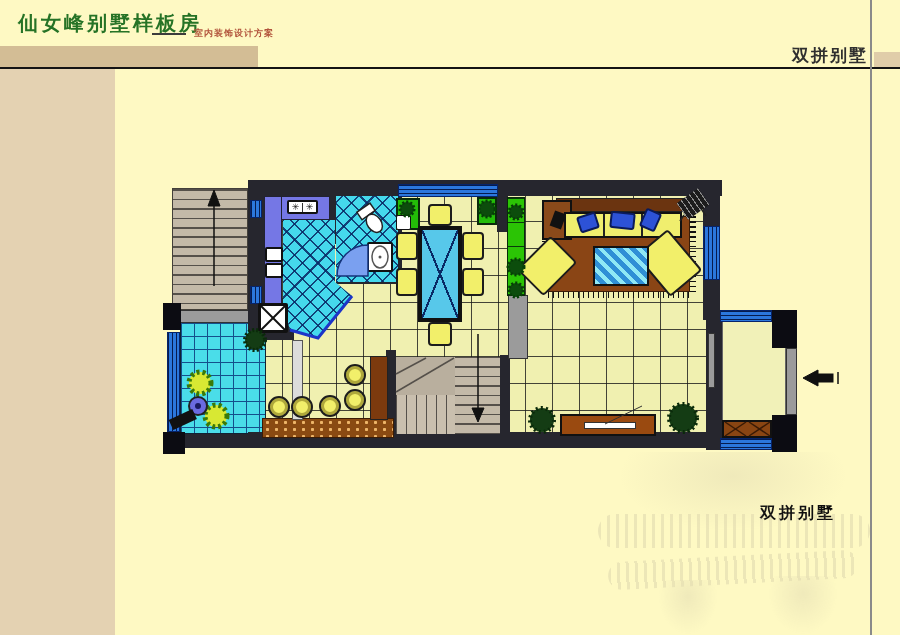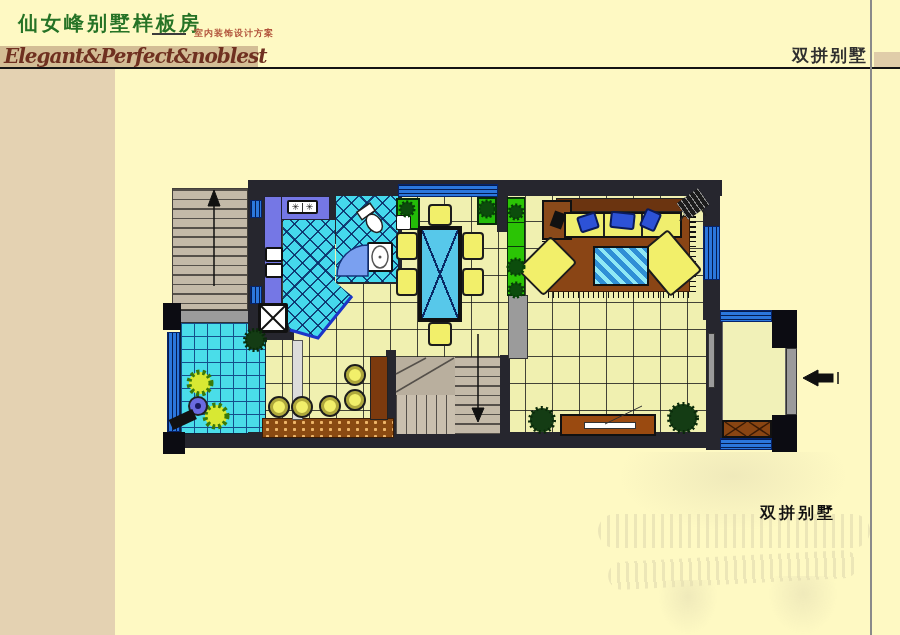--- a/index.html
+++ b/index.html
@@ -81,21 +81,20 @@
 </head>
 <body>
 
 <div class="page">
 
   <div class="abs sidebar"></div>
   <div class="abs script-band"></div>
   <div class="abs title-cn">仙女峰别墅样板房</div>
   <div class="abs dash"></div>
   <div class="abs subtitle-cn">室内装饰设计方案</div>
-  <div class="abs tagline">Elegant&amp;Perfect&amp;noblest</div>
   <div class="abs hline"></div>
   <div class="abs proj-type">双拼别墅</div>
   <div class="abs tan-block"></div>
 
   <div class="abs plan">
 
     <div class="abs floor" style="left:105px;top:26px;width:451px;height:240px;"></div>
     <div class="abs" style="left:572px;top:152px;width:64px;height:102px;background:#f1f1b8;border:1px solid #666;box-sizing:border-box;"></div>
     <div class="abs terr" style="left:30px;top:154px;width:86px;height:112px;"></div>
 

